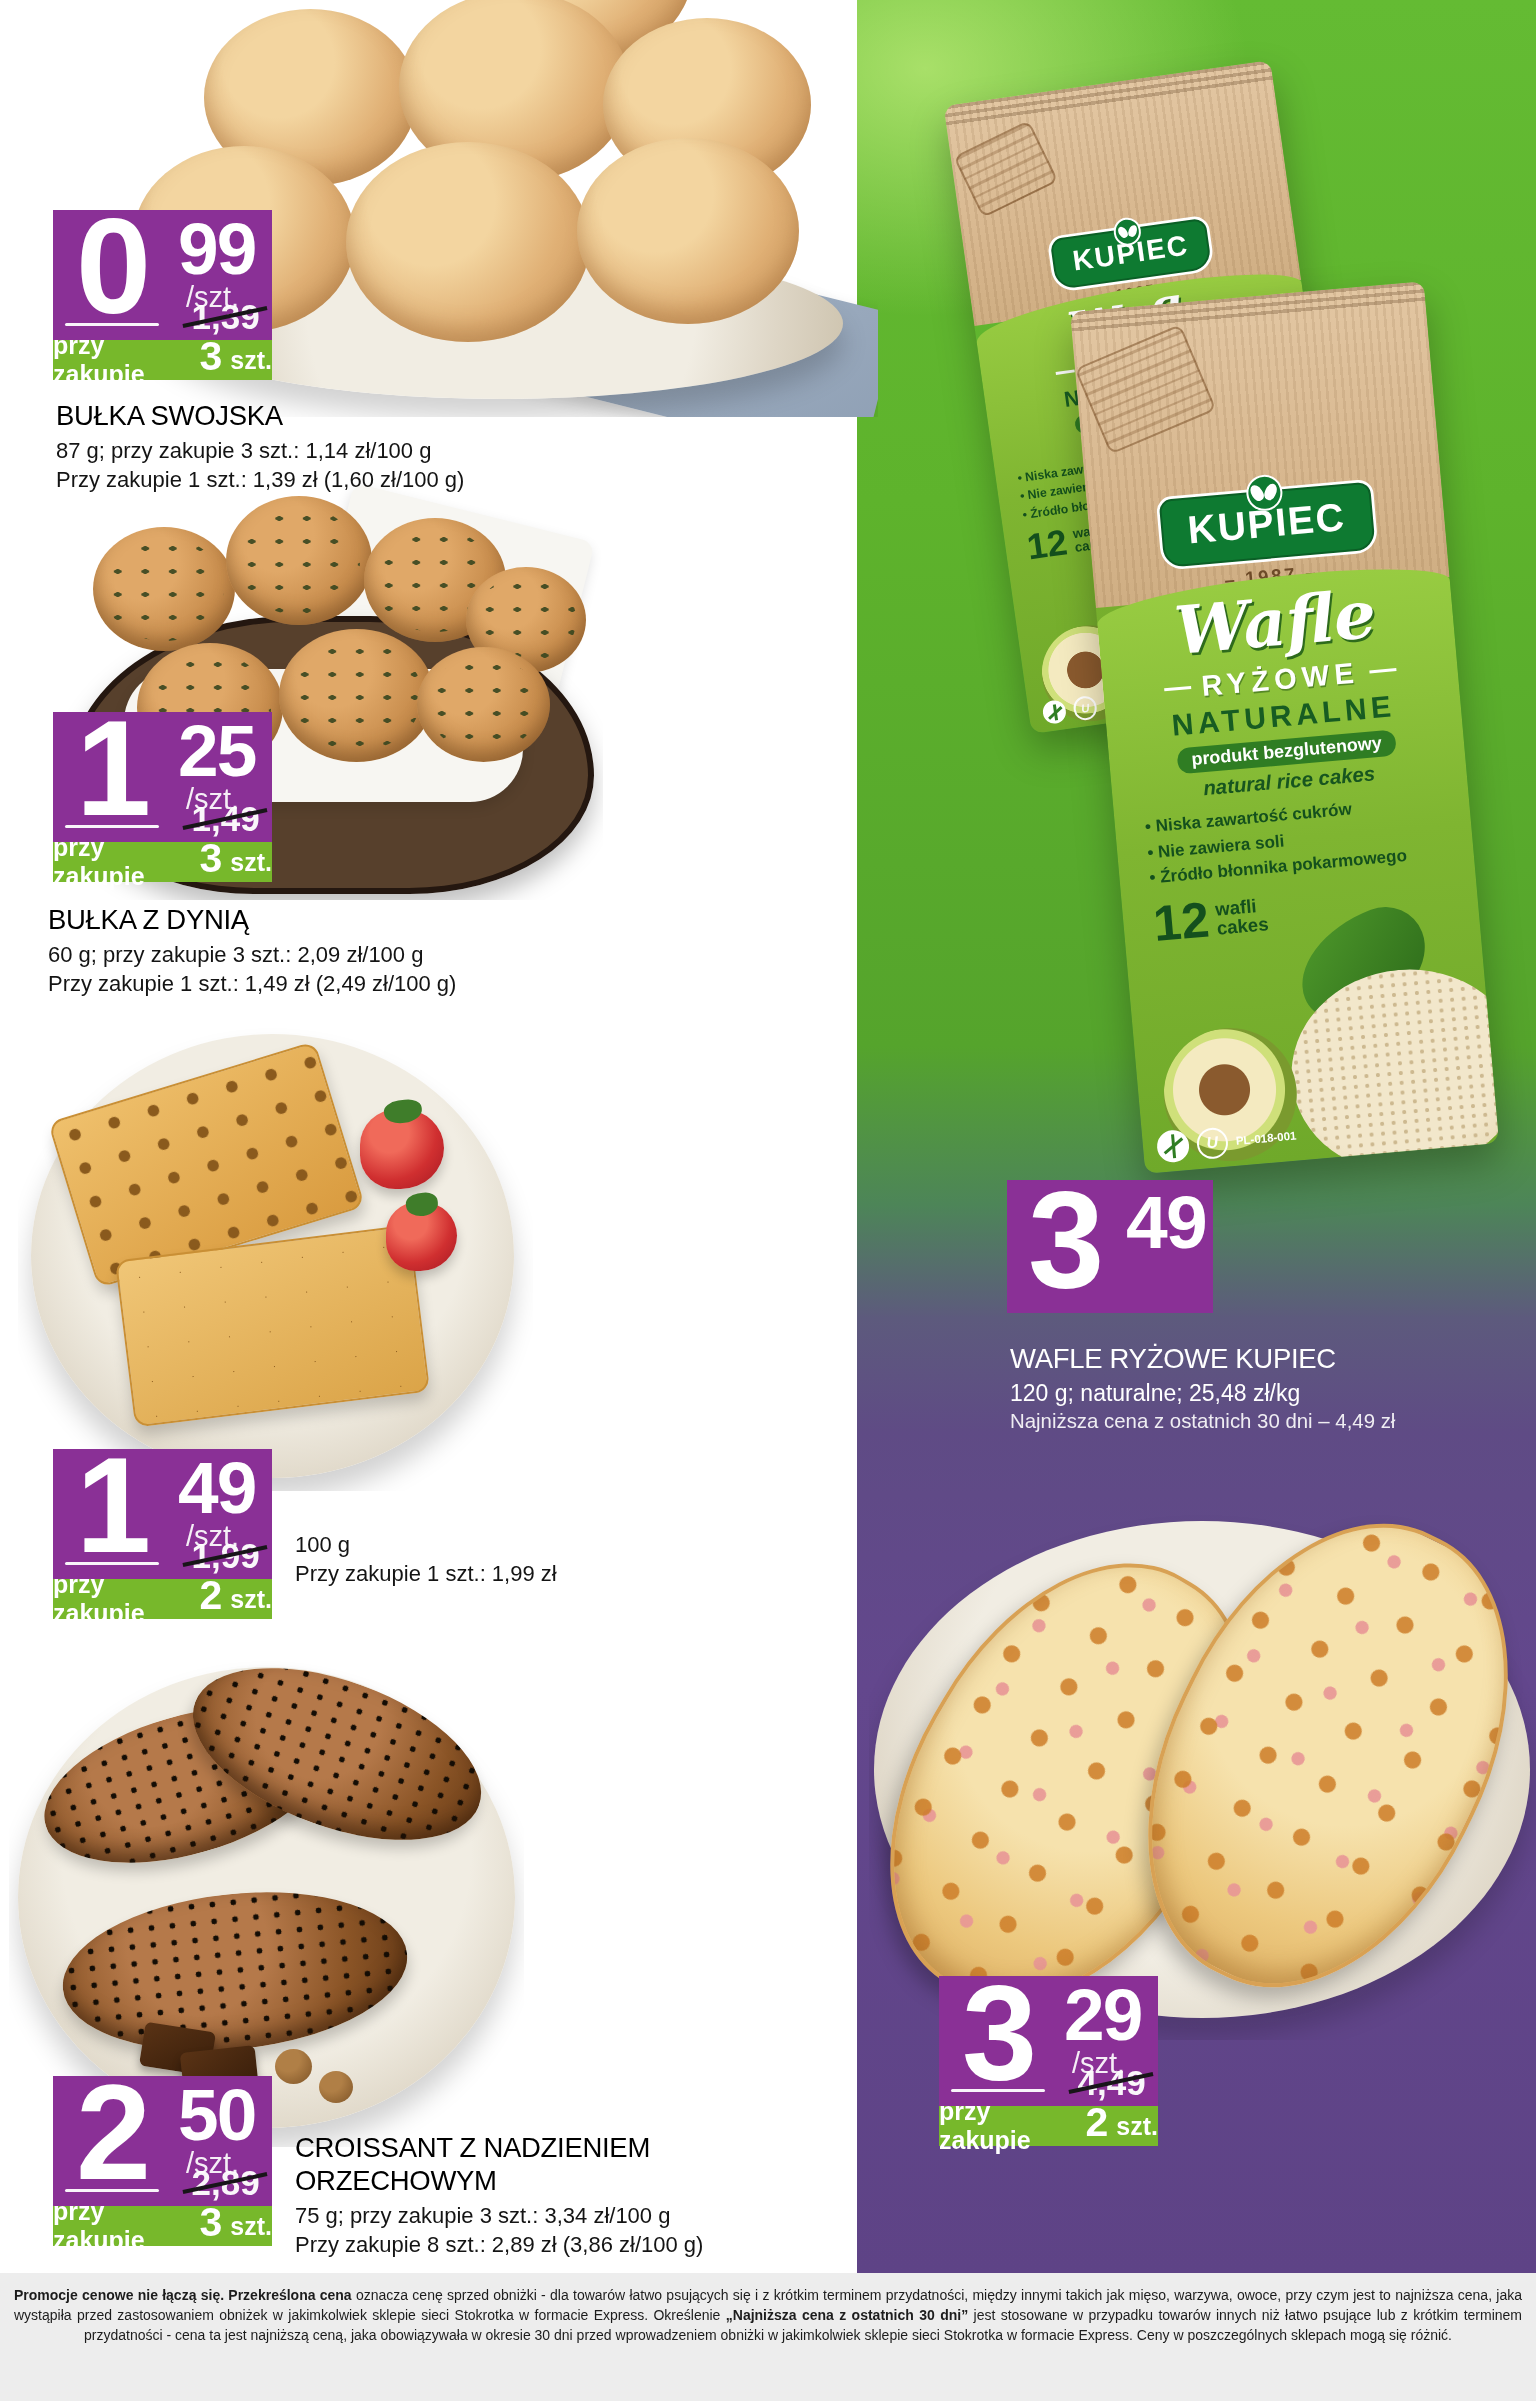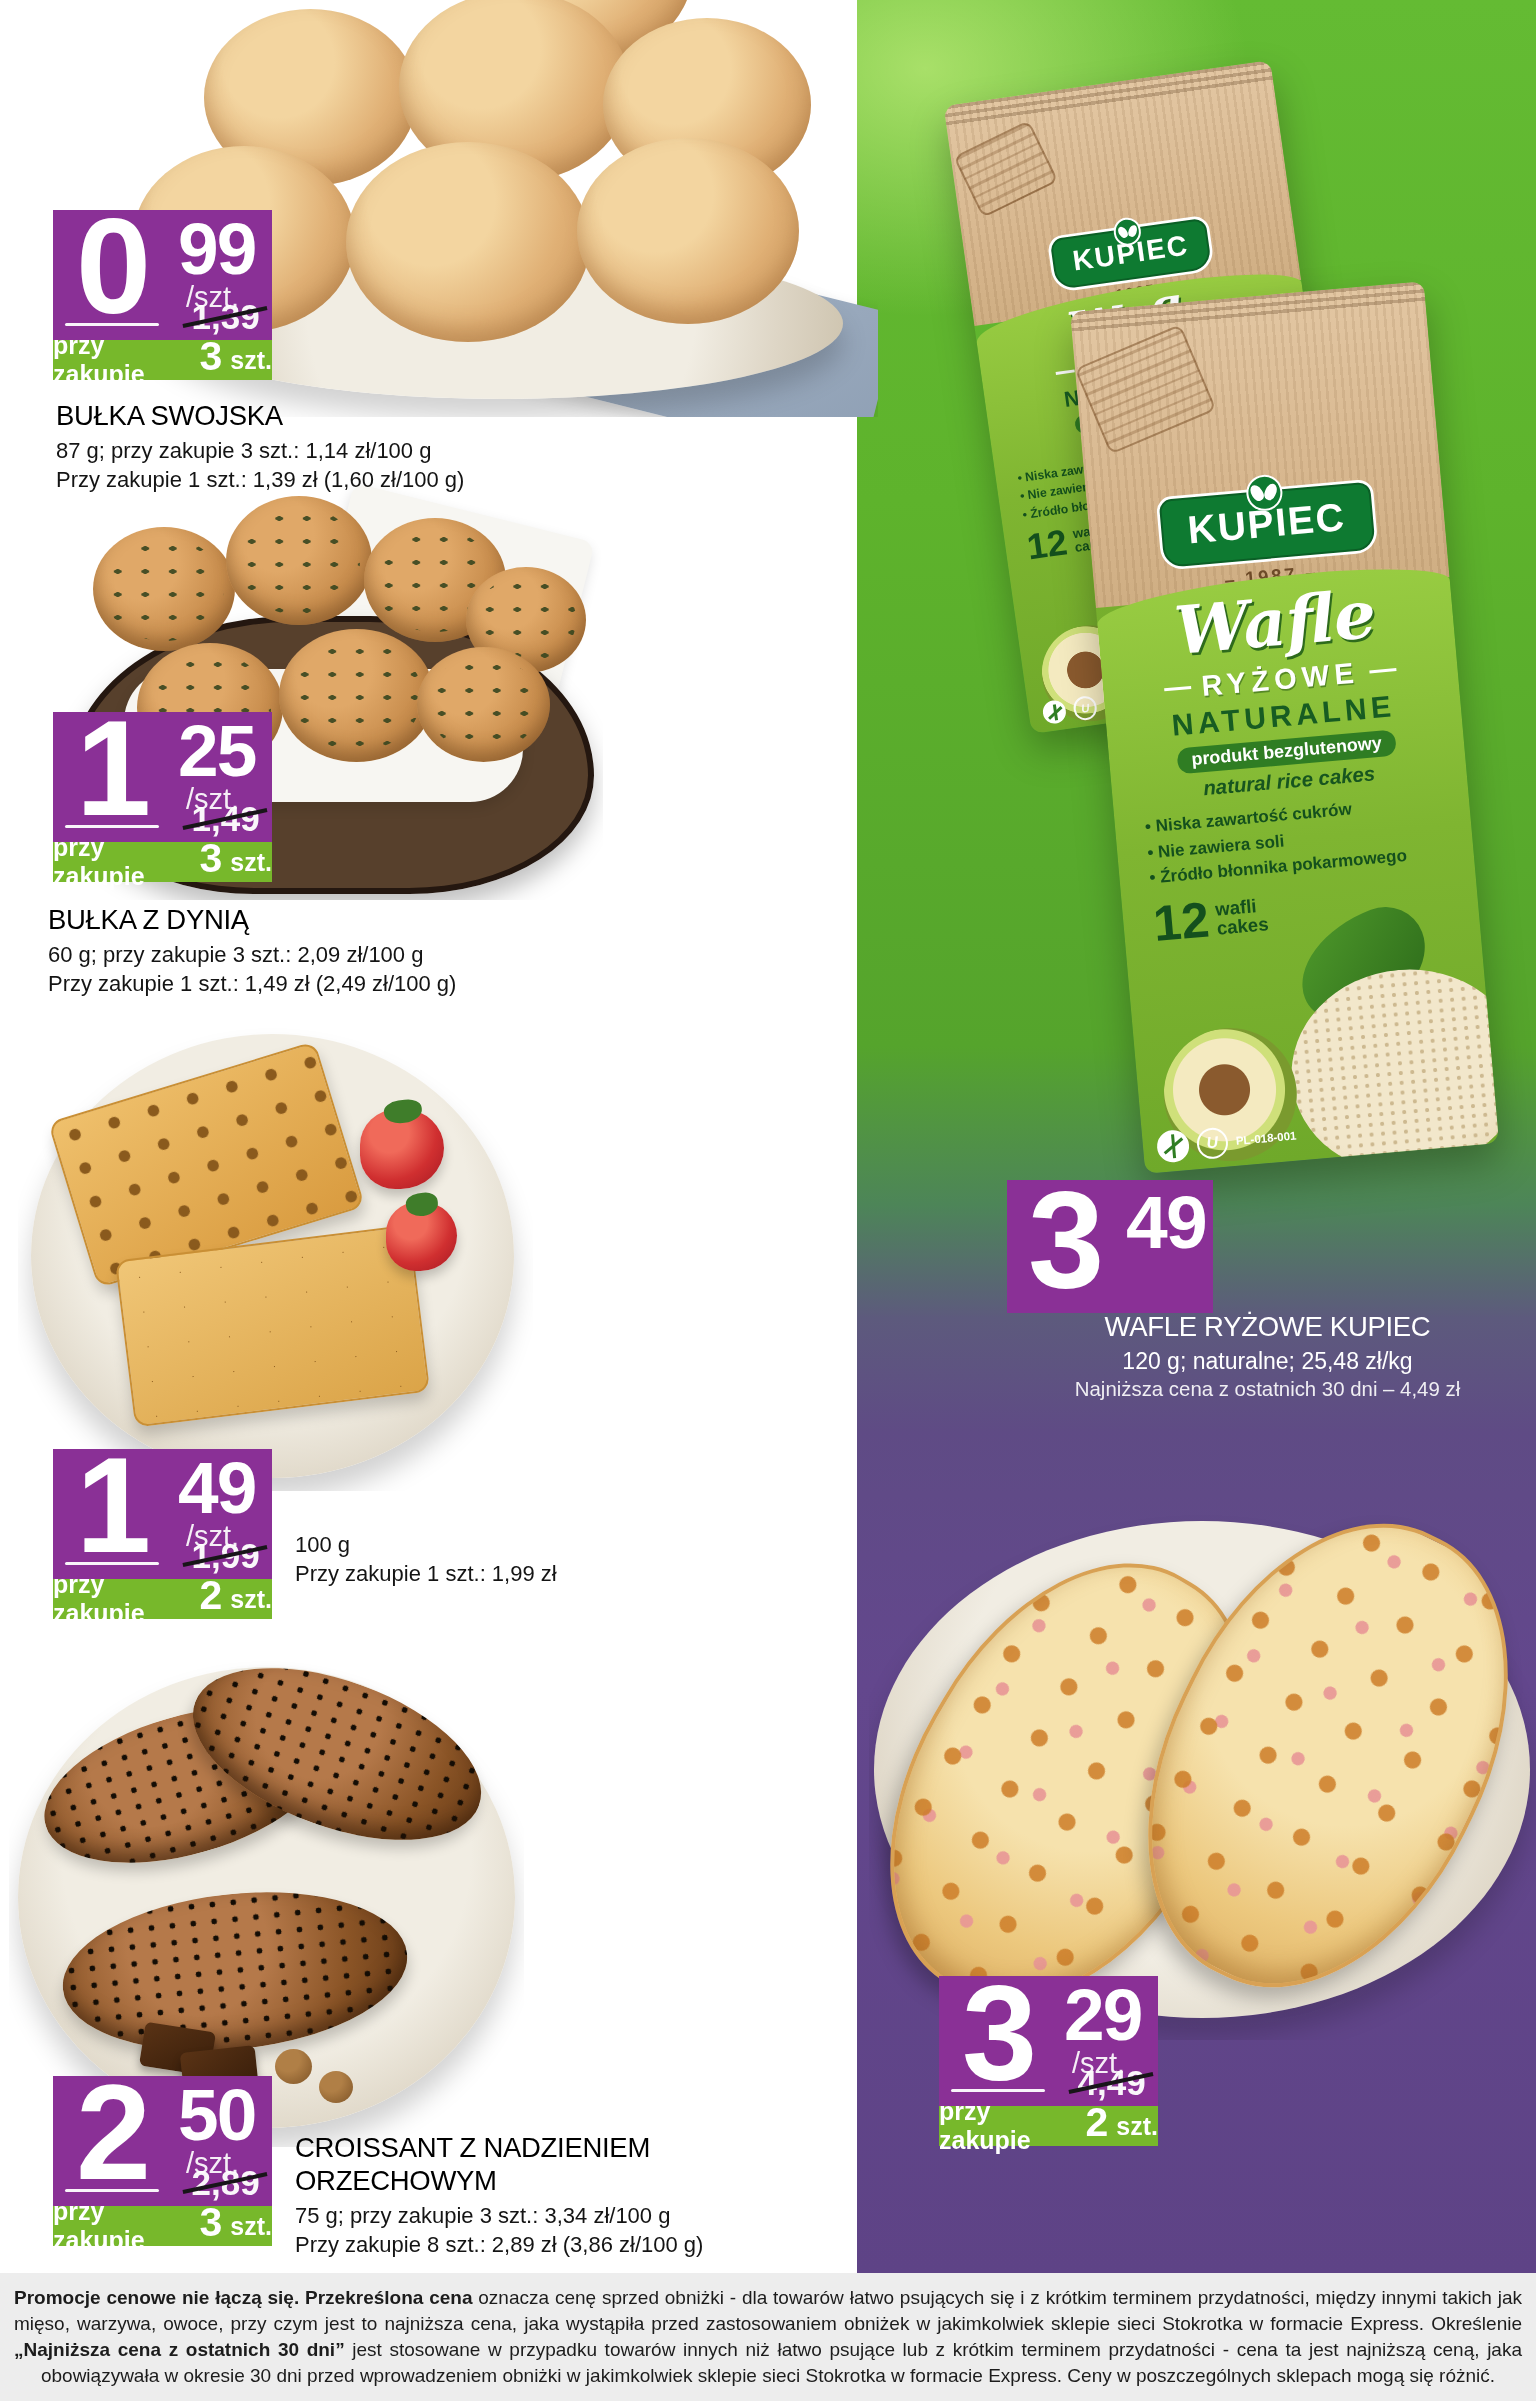--- a/index.html
+++ b/index.html
@@ -8,21 +8,21 @@
 
   
   #rightcol{position:absolute;left:857px;top:0;width:680px;height:2273px;
     background:
       radial-gradient(ellipse 461px 355px at 10% 3%, rgba(225,255,150,.55), rgba(225,255,150,0) 70%),
       radial-gradient(ellipse 426px 337px at 52% 79%, rgba(255,255,255,.22), rgba(255,255,255,0) 70%),
       linear-gradient(180deg,#64bb33 0%,#5eb32c 22%,#55a42c 46%,#4d8558 53%,#5d5a7d 58%,#5f4b85 63%,#63478d 74%,#5e4386 100%);}
 
   
   #footer{position:absolute;left:0;top:2273px;width:1536px;height:129px;background:#ededed;}
-  #footer .ftxt{width:1508px;margin:12.4px auto 0 auto;font-size:19px;line-height:26px;color:#1c1c1c;
+  #footer .ftxt{width:1508px;margin:12.4px auto 0 auto;font-size:14px;line-height:20px;color:#1c1c1c;
     text-align:justify;text-align-last:center;}
   #footer b{font-weight:700;}
 
   
   .badge{position:absolute;width:219px;z-index:30;}
   .badge-top{position:relative;height:130px;background:#8a3096;color:#fff;}
   .p-int{position:absolute;left:23px;top:-10.6px;font-size:135px;font-weight:700;line-height:1;letter-spacing:-6.2px;}
   .p-dec{position:absolute;left:125px;top:1.8px;font-size:73px;font-weight:700;line-height:1;letter-spacing:-1.8px;}
   .p-per{position:absolute;left:133px;top:71px;font-size:29px;font-weight:400;opacity:.92;}
   .p-old{position:absolute;right:12.4px;bottom:3.5px;font-size:35px;font-weight:700;opacity:.96;}
@@ -381,21 +381,21 @@
       <div>Przy zakupie 8 szt.: 2,89 zł (3,86 zł/100 g)</div>
     </div>
   </div>
 
   <div class="badge badge--simple" style="left:1007px;top:1180px;">
     <div class="badge-top">
       <span class="p-int">3</span>
       <span class="p-dec">49</span>
     </div>
   </div>
-  <div class="pblock pblock--light" style="left:1010px;top:1310px;width:515px;text-align:center;">
+  <div class="pblock pblock--light" style="left:1010px;top:1342px;width:515px;">
     <div class="ptitle">WAFLE RYŻOWE KUPIEC</div>
     <div class="pdesc" style="font-size:23px;line-height:28px;">
       <div>120 g; naturalne; 25,48 zł/kg</div>
       <div class="pnote">Najniższa cena z ostatnich 30 dni – 4,49 zł</div>
     </div>
   </div>
 
   <div class="badge" style="left:939px;top:1976px;">
     <div class="badge-top">
       <span class="p-int">3</span>

